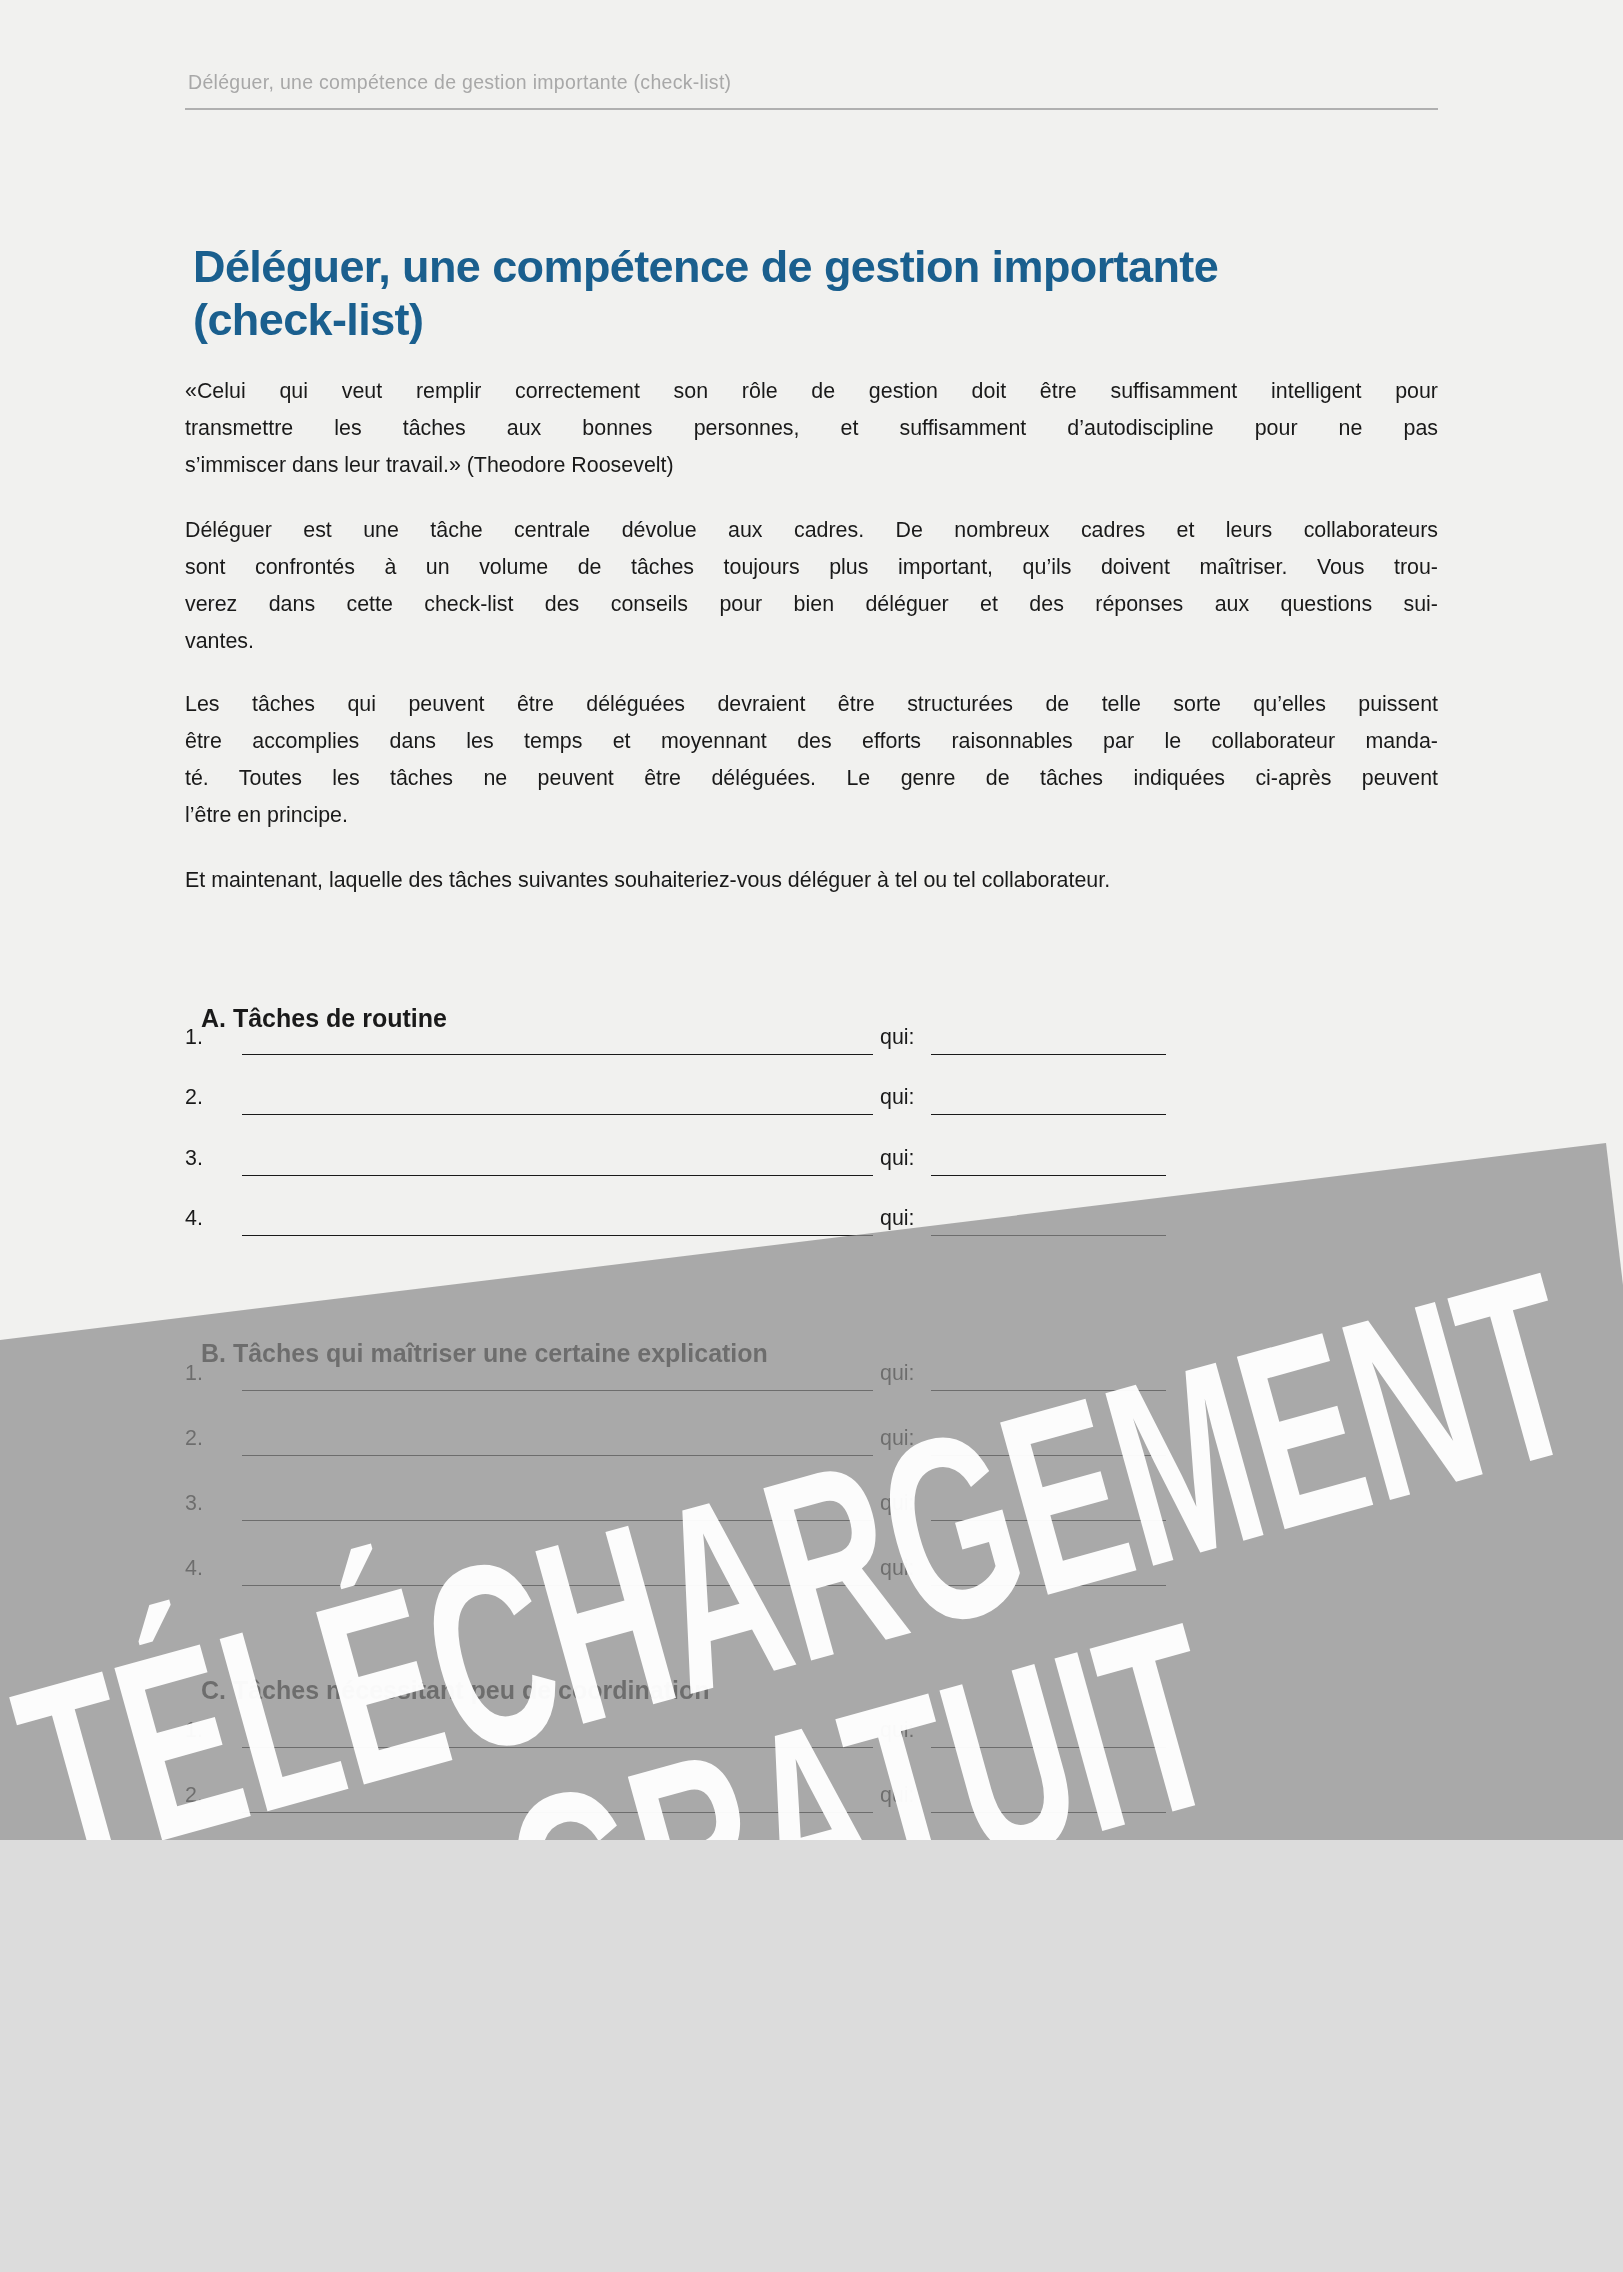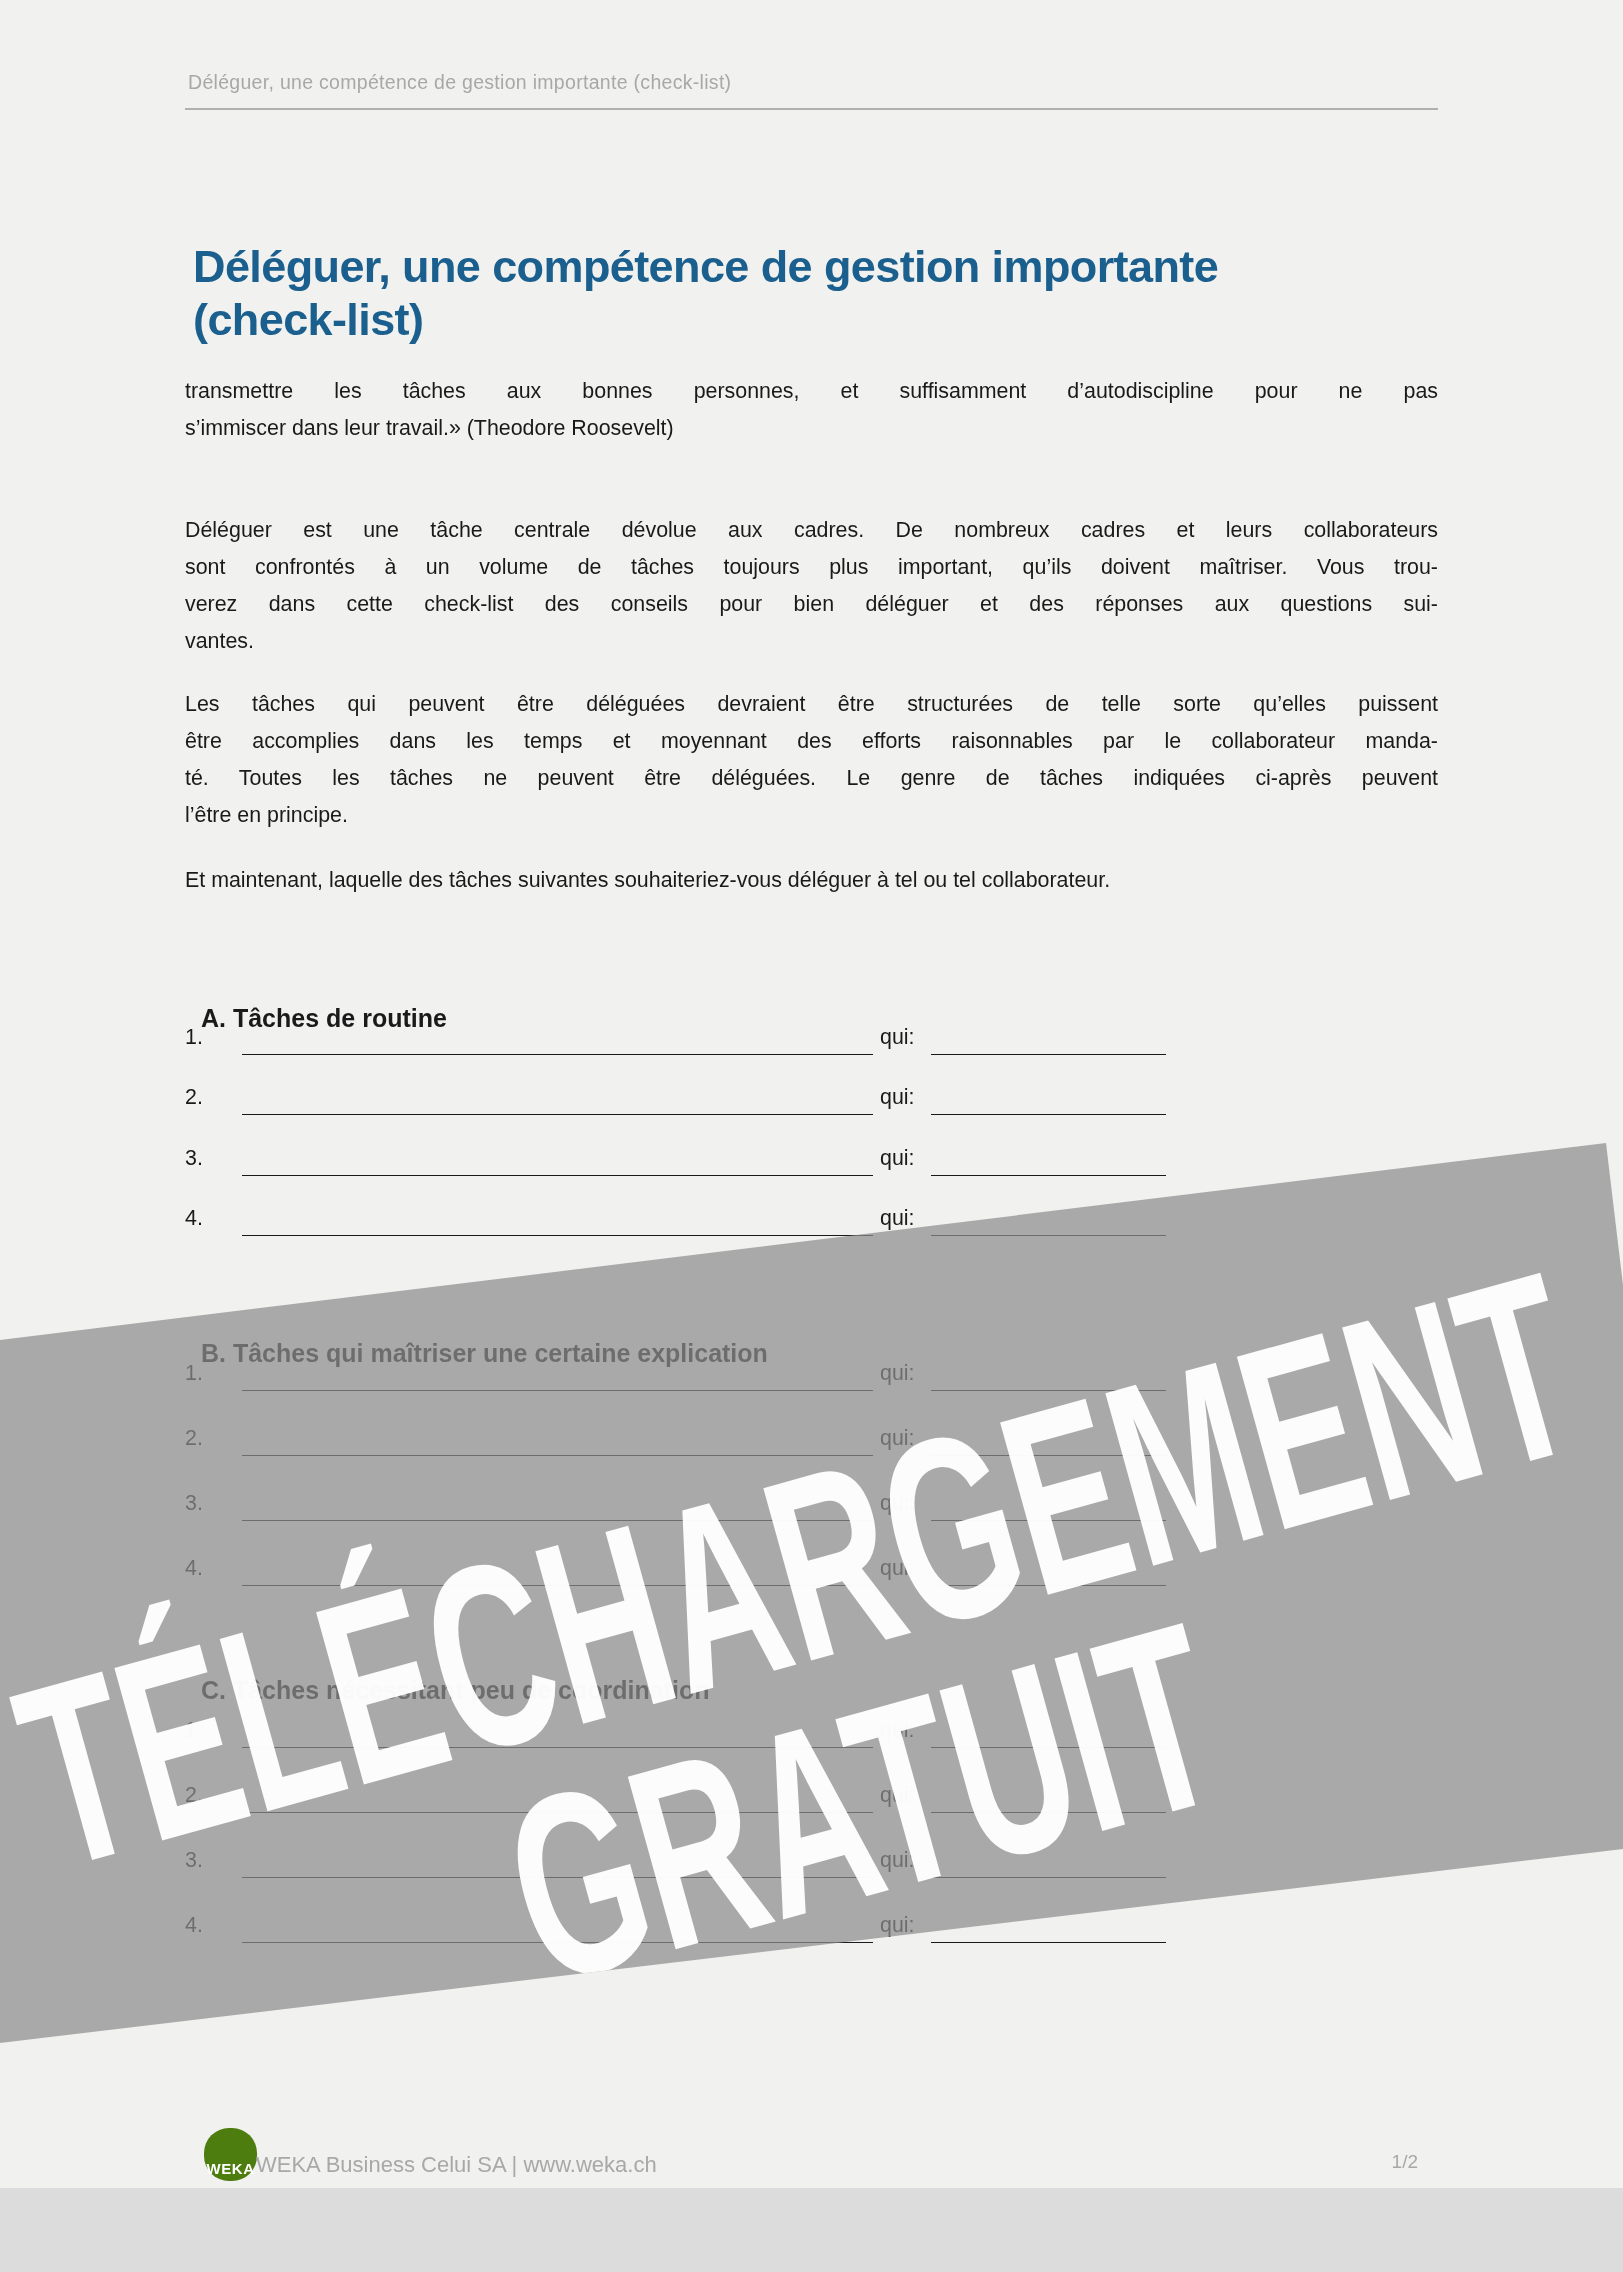--- a/index.html
+++ b/index.html
@@ -1,17 +1,17 @@
 <!DOCTYPE html>
 <html style="font-size:10.4px"><head>
 <meta charset="utf-8">
 <style>
   html,body{margin:0;padding:0;background:#dcdcdc;}
   .page{
-    position:relative;width:1623px;height:2188px;background:#f1f1ef;overflow:hidden;
+    position:relative;width:1623px;height:1840px;background:#f1f1ef;overflow:hidden;
     font-family:"Liberation Sans",sans-serif;color:#1a1a1a;
   }
   .hdr{position:absolute;left:188px;top:71px;font-size:19.5px;color:#a8a8a8;letter-spacing:0.3px;}
   .rule{position:absolute;height:1.9px;background:#b0b0b0;}
   .hdr-rule{left:185px;top:108px;width:1253px;}
   .doc-title{position:absolute;left:185px;top:232px;margin:8px;font-size:45px;font-weight:700;
     color:#1a5f8e;line-height:53px;letter-spacing:-0.6px;}
   .doc-title span{display:block;}
   .para{position:absolute;left:185px;width:1253px;font-size:21.4px;line-height:37px;color:#1a1a1a;}
   .pl{text-align:justify;text-align-last:justify;}
@@ -48,20 +48,21 @@
 
   <div class="hdr">Déléguer, une compétence de gestion importante (check-list)</div>
   <div class="rule hdr-rule"></div>
 
   <h1 class="doc-title">
     <span>Déléguer, une compétence de gestion importante</span>
     <span>(check-list)</span>
   </h1>
 
   <div class="para" style="top:373px">
+    <div class="pl">«Celui qui veut remplir correctement son rôle de gestion doit être suffisamment intelligent pour</div>
     <div class="pl">transmettre les tâches aux bonnes personnes, et suffisamment d’autodiscipline pour ne pas</div>
     <div class="pl last">s’immiscer dans leur travail.» (Theodore Roosevelt)</div>
   </div>
 
   <div class="para" style="top:686px">
     <div class="pl">Les tâches qui peuvent être déléguées devraient être structurées de telle sorte qu’elles puissent</div>
     <div class="pl">être accomplies dans les temps et moyennant des efforts raisonnables par le collaborateur manda-</div>
     <div class="pl">té. Toutes les tâches ne peuvent être déléguées. Le genre de tâches indiquées ci-après peuvent</div>
     <div class="pl last">l’être en principe.</div>
   </div>

